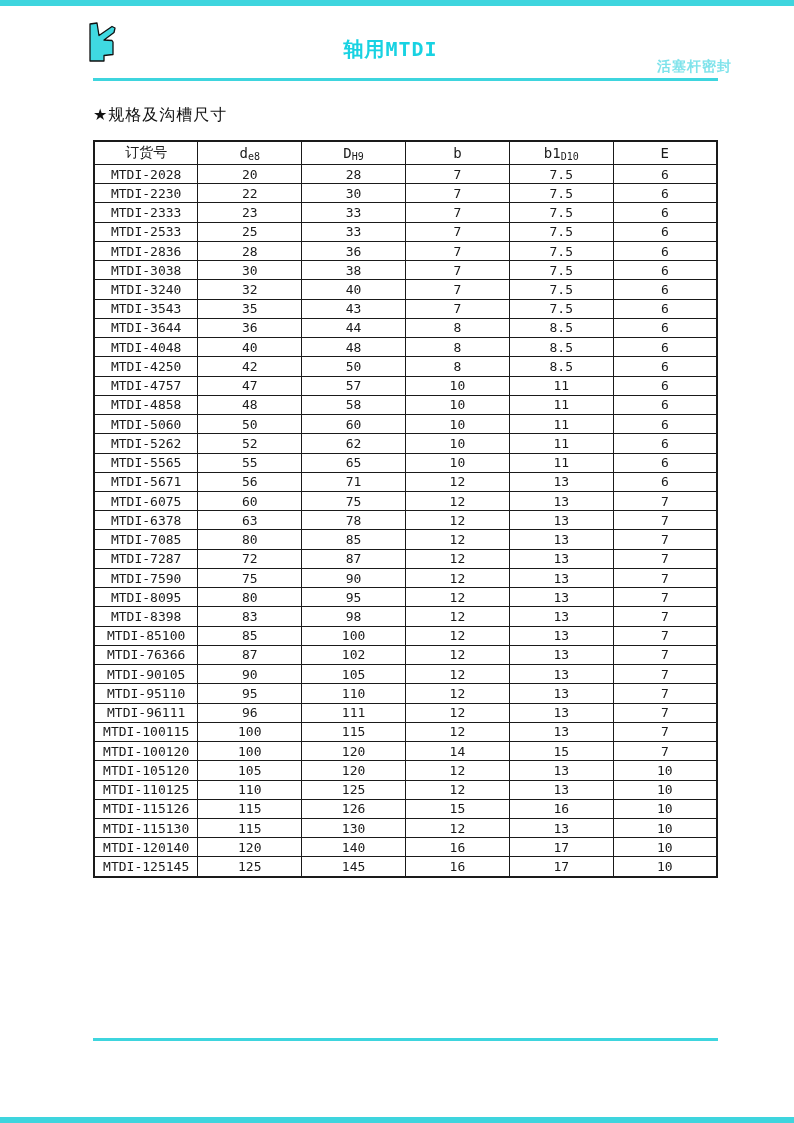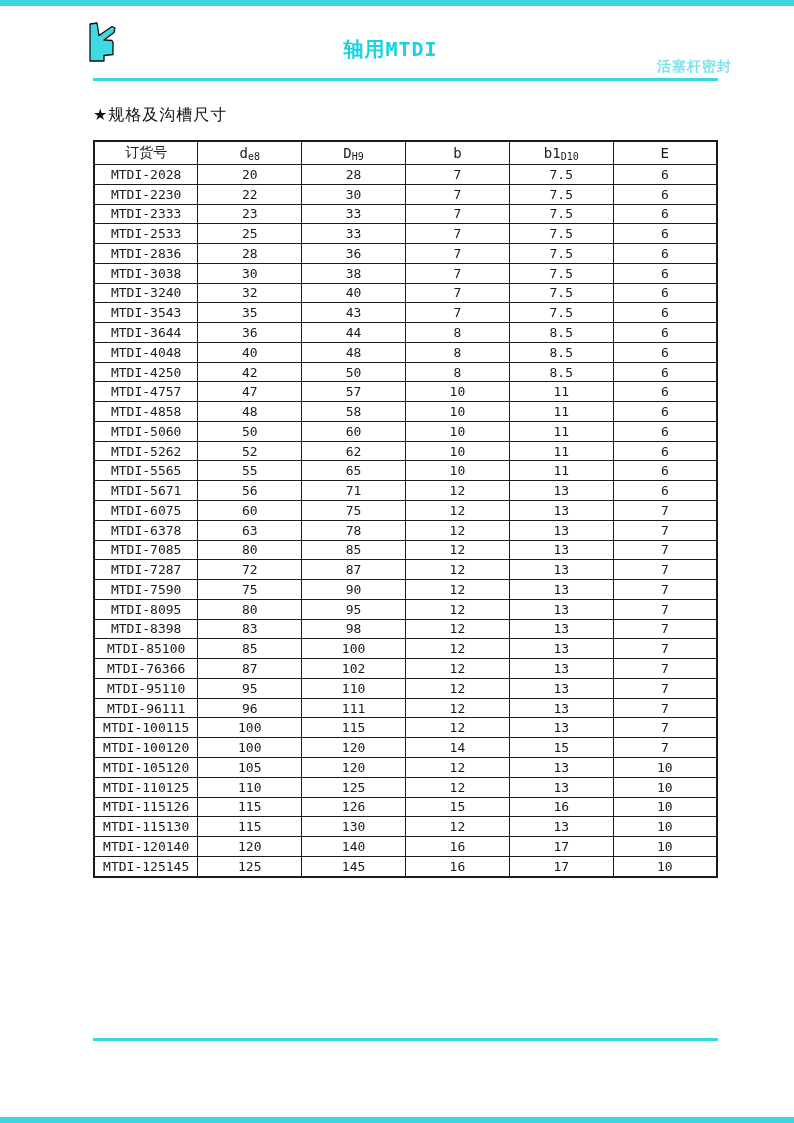--- a/index.html
+++ b/index.html
@@ -282,20 +282,28 @@
       </tr>
       <tr>
         <td>MTDI-76366</td>
         <td>87</td>
         <td>102</td>
         <td>12</td>
         <td>13</td>
         <td>7</td>
       </tr>
       <tr>
+        <td>MTDI-90105</td>
+        <td>90</td>
+        <td>105</td>
+        <td>12</td>
+        <td>13</td>
+        <td>7</td>
+      </tr>
+      <tr>
         <td>MTDI-95110</td>
         <td>95</td>
         <td>110</td>
         <td>12</td>
         <td>13</td>
         <td>7</td>
       </tr>
       <tr>
         <td>MTDI-96111</td>
         <td>96</td>

